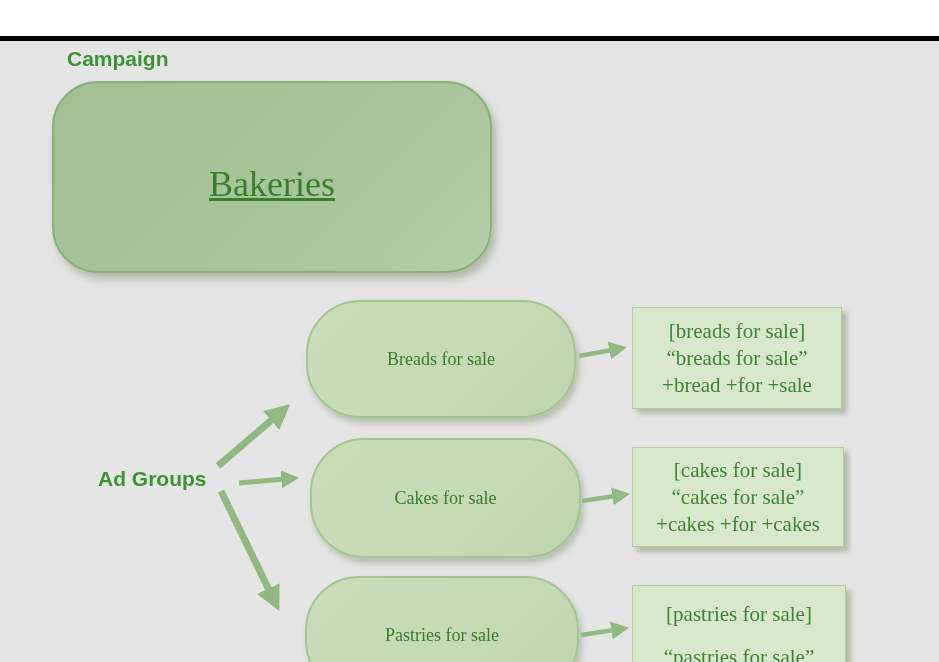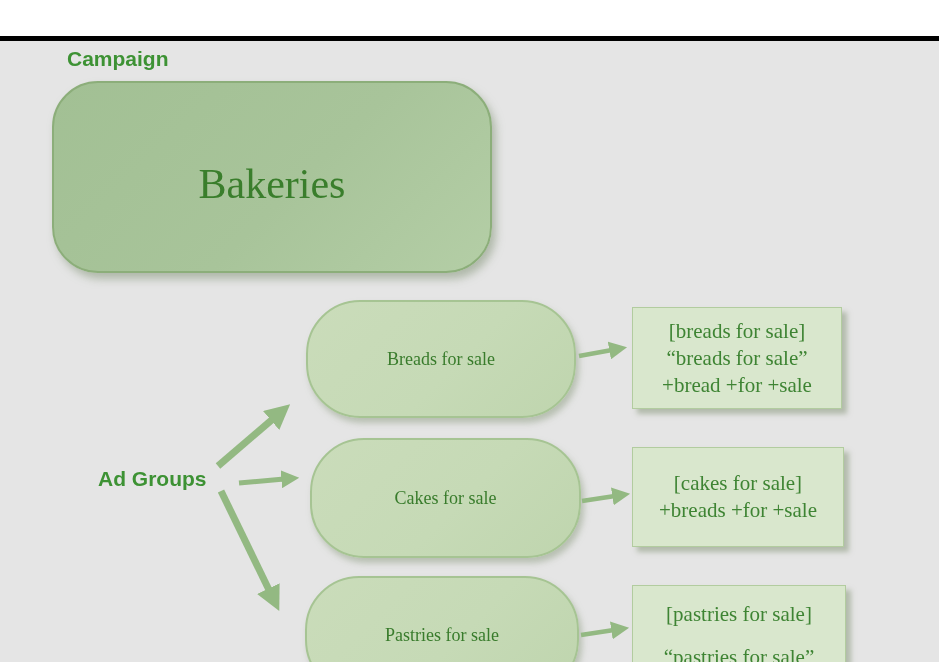--- a/index.html
+++ b/index.html
@@ -19,21 +19,21 @@
   .campaign-box{
     position:absolute;left:52px;top:45px;width:436px;height:188px;
     border-radius:46px;
     background:linear-gradient(135deg,#a2c094 0%,#a8c49a 55%,#b4cea6 100%);
     border:2px solid #8cae7a;
     box-shadow:4px 6px 8px rgba(140,155,130,0.6);
     display:flex;align-items:center;justify-content:center;
   }
   .campaign-name{
     font-family:"Liberation Serif","DejaVu Serif",serif;
-    font-size:42px;color:#3a7e2c;margin-top:14px;
+    font-size:36px;color:#3a7e2c;margin-top:14px;text-decoration:underline;
   }
   .pill{
     position:absolute;border-radius:54px;
     background:linear-gradient(135deg,#cadcba 0%,#c6dab6 55%,#bfd5ae 100%);
     border:2px solid #a6c493;
     box-shadow:3px 5px 6px rgba(145,160,135,0.55);
     display:flex;align-items:center;justify-content:center;
   }
   .pill-name{
     font-family:"Liberation Serif","DejaVu Serif",serif;
@@ -81,21 +81,22 @@
     <span class="pill-name">Pastries for sale</span>
   </div>
 
   <div class="kwbox kw-breads">
     <span class="kwline">[breads for sale]</span>
     <span class="kwline">“breads for sale”</span>
     <span class="kwline">+bread +for +sale</span>
   </div>
   <div class="kwbox kw-cakes">
     <span class="kwline">[cakes for sale]</span>
-    <span class="kwline">+breads +for +sale</span>
+    <span class="kwline">“cakes for sale”</span>
+    <span class="kwline">+cakes +for +cakes</span>
   </div>
   <div class="kwbox kw-pastries">
     <span class="kwline">[pastries for sale]</span>
     <span class="kwline">“pastries for sale”</span>
   </div>
 
   <svg class="arrows" viewBox="0 0 939 662" xmlns="http://www.w3.org/2000/svg">
     <defs>
       <marker id="ah-big" viewBox="0 0 10 10" refX="1.5" refY="5" markerUnits="userSpaceOnUse" markerWidth="25" markerHeight="25" orient="auto">
         <path d="M0,0 L10,5 L0,10 Z" fill="#93b982"></path>

